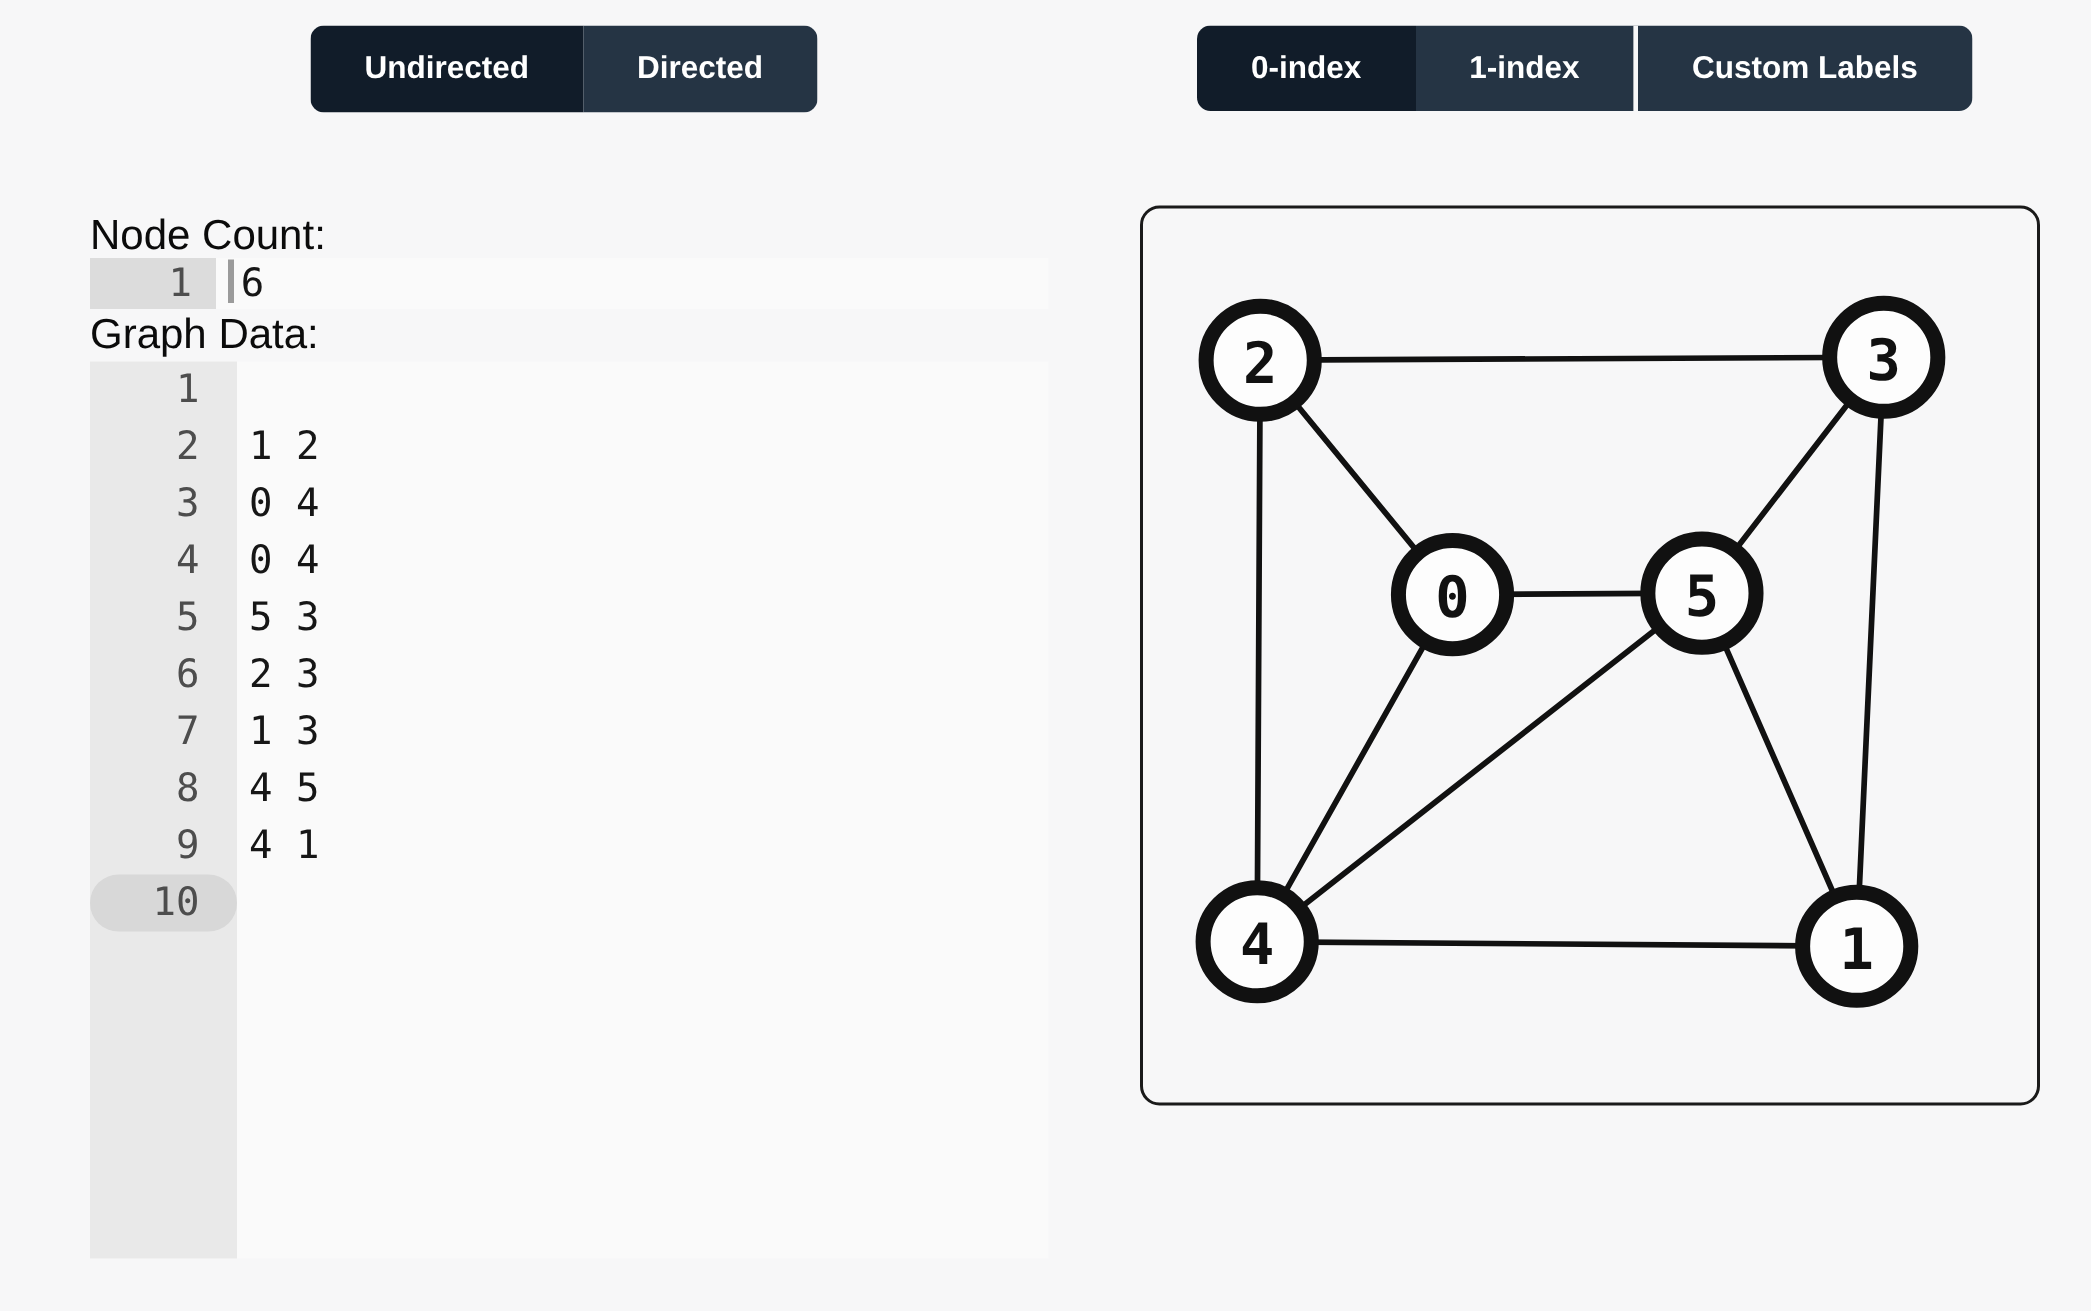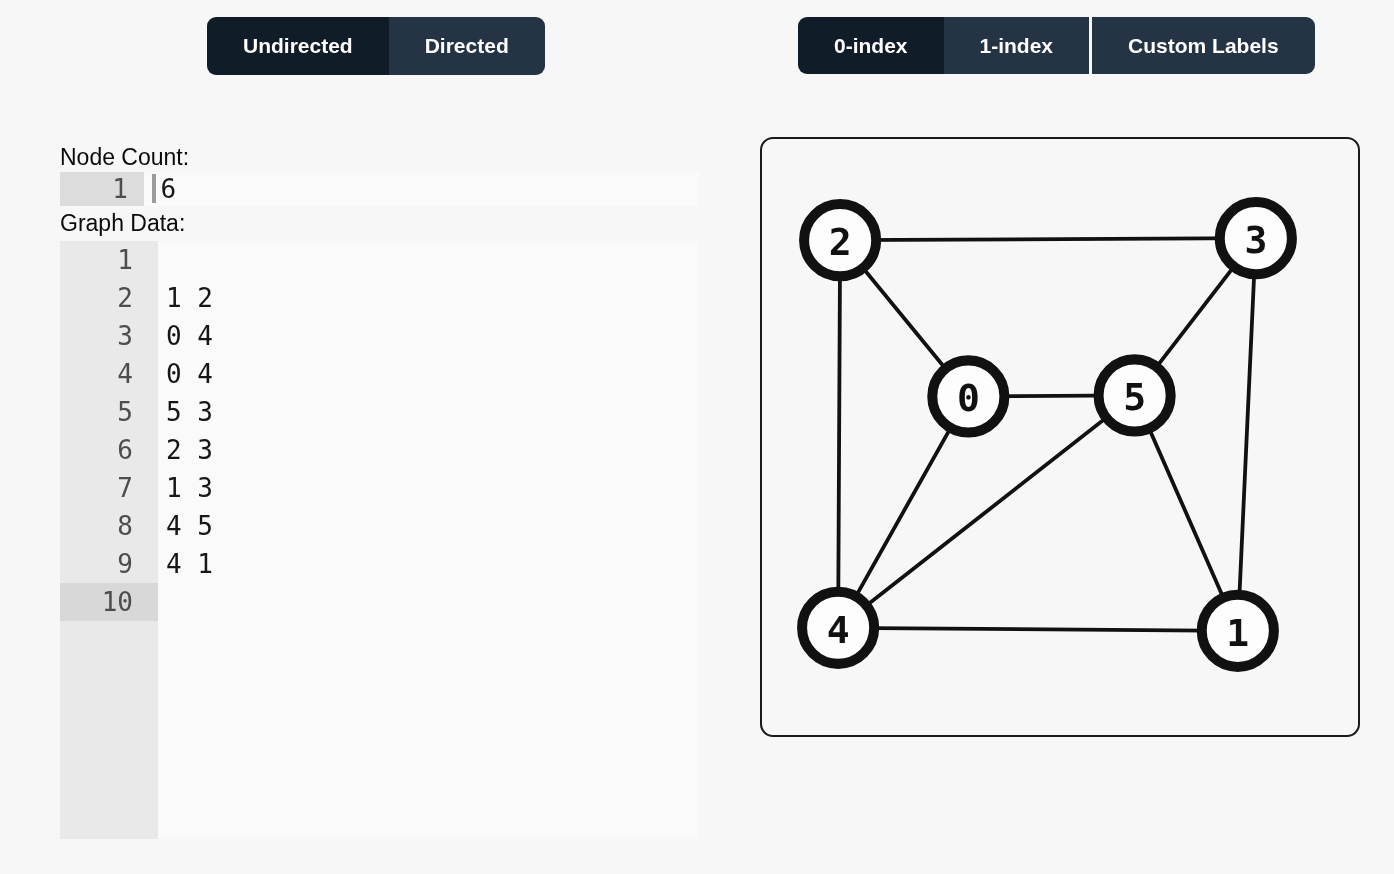--- a/index.html
+++ b/index.html
@@ -20,21 +20,21 @@
   .seg {
     display:flex; align-items:center; justify-content:center;
     padding:16px 36px; white-space:nowrap; cursor:pointer;
     background:#253444;
   }
   .seg.active { background:#111c29; }
   .seg.gap-divider { border-left:3px solid #f7f7f8; }
 
   
   .heading {
-    position:absolute; left:60px; font-size:23px; color:#0b0b0b;
+    position:absolute; left:60px; font-size:28px; color:#0b0b0b;
     line-height:30px;
   }
   #nc-label { top:142px; }
   #gd-label { top:208px; }
 
   .editor {
     position:absolute; left:60px; width:639px; background:#fafafa;
     font-family:"DejaVu Sans Mono", monospace; font-size:26px; color:#161616;
   }
   #nc-editor { top:172px; height:34px; }
@@ -45,21 +45,21 @@
   }
   .row { display:flex; position:relative; }
   #nc-editor .row { height:34px; line-height:34px; }
   #gd-editor .row { height:38px; line-height:38px; }
   .gut {
     color:#4d4d4d; text-align:right; box-sizing:border-box; flex:none;
     position:relative; z-index:1;
   }
   #nc-editor .gut { width:84px; padding-right:16px; background:#dcdcdc; }
   #gd-editor .gut { width:98px; padding-right:25px; }
-  #gd-editor .row.active .gut { background:#d8d8d8; }
+  #gd-editor .row.active .gut { background:#d8d8d8;border-radius:19px; }
   .code { flex:1; padding-left:8px; position:relative; z-index:1; }
   #gd-editor .row.active .code { background:#dfe6f2; }
   .cursor {
     display:inline-block; width:3.5px; background:#9b9b9b;
     vertical-align:middle;
   }
   #nc-editor .cursor { height:29px; margin:0 5px 4px 0; }
   #gd-editor .cursor { height:35px; margin:0 0 4px 1px; }
 
   

